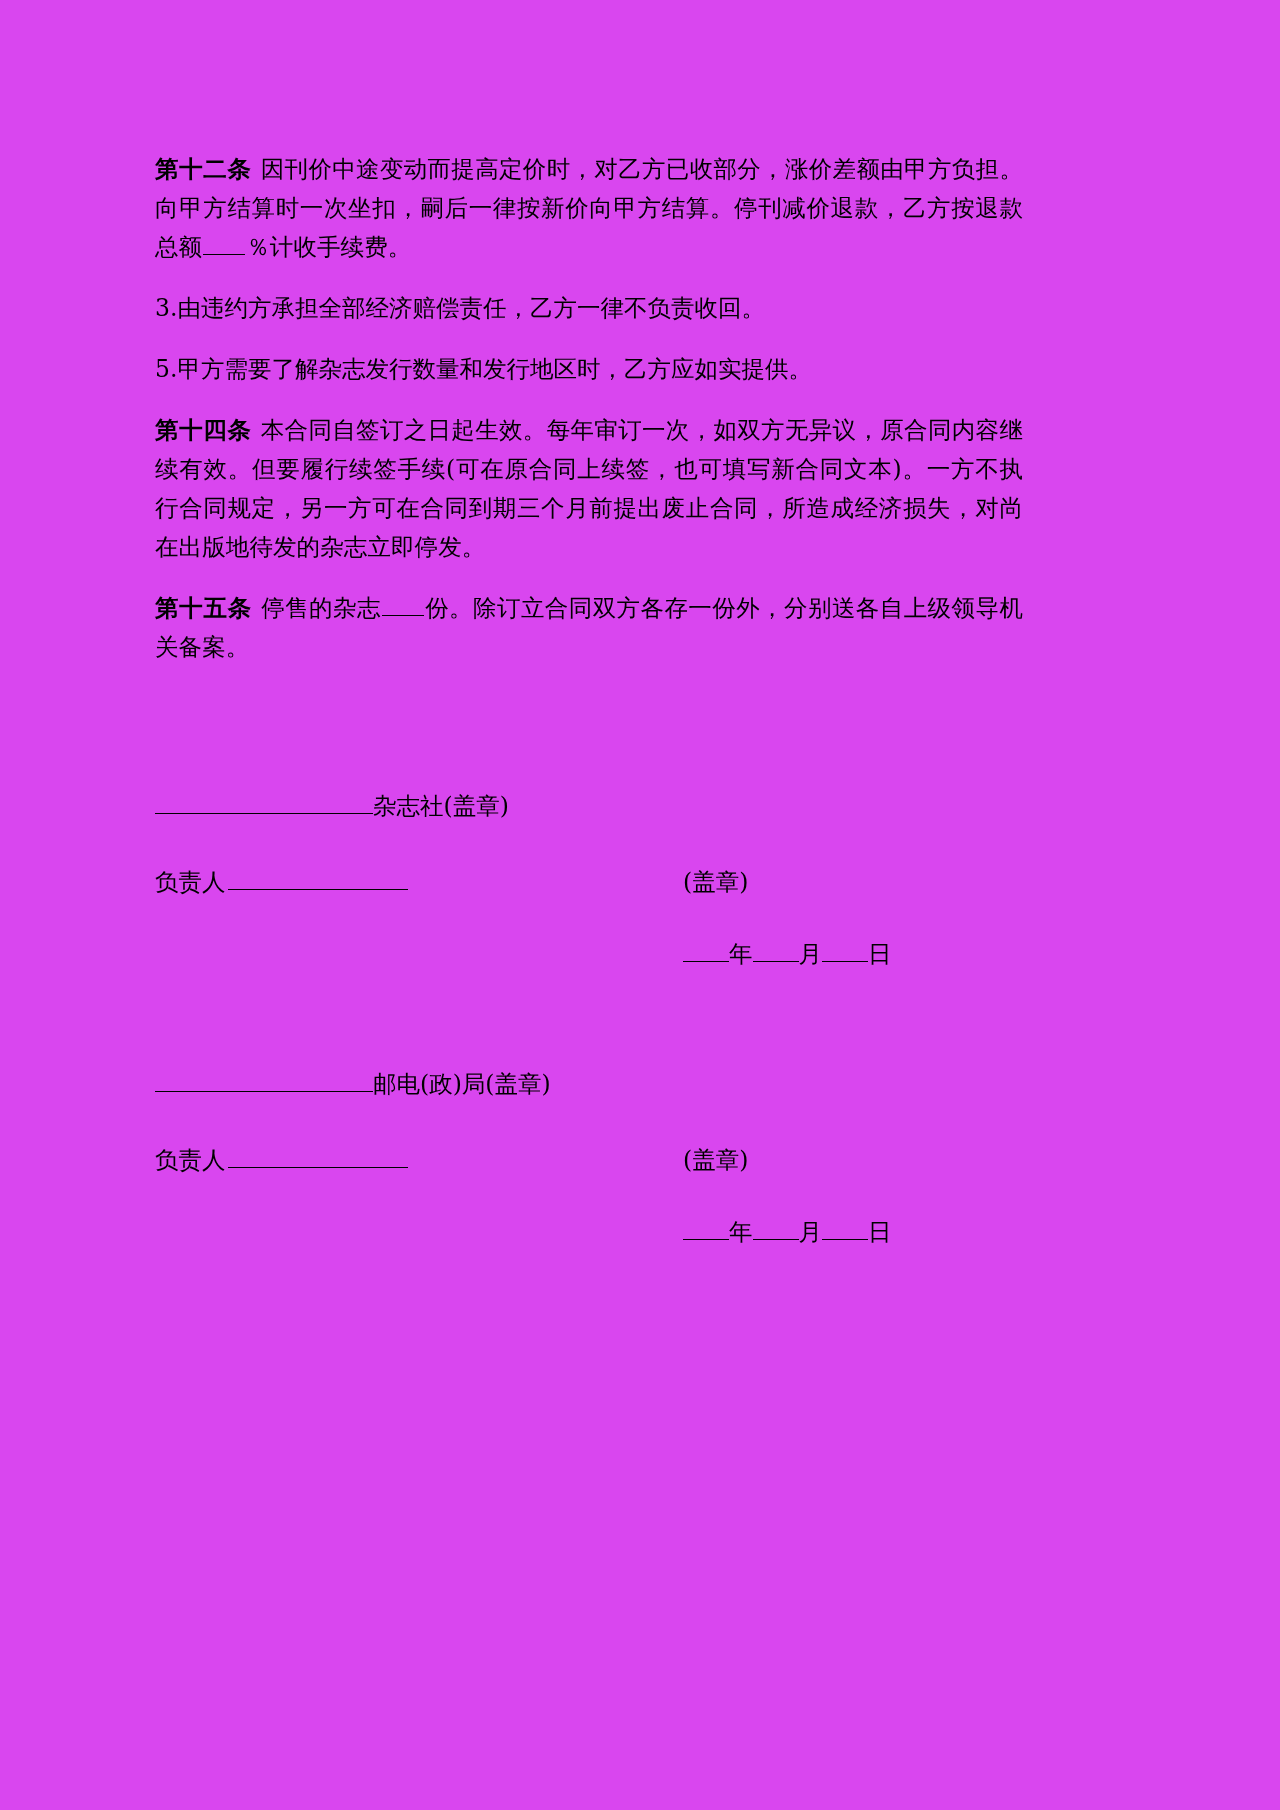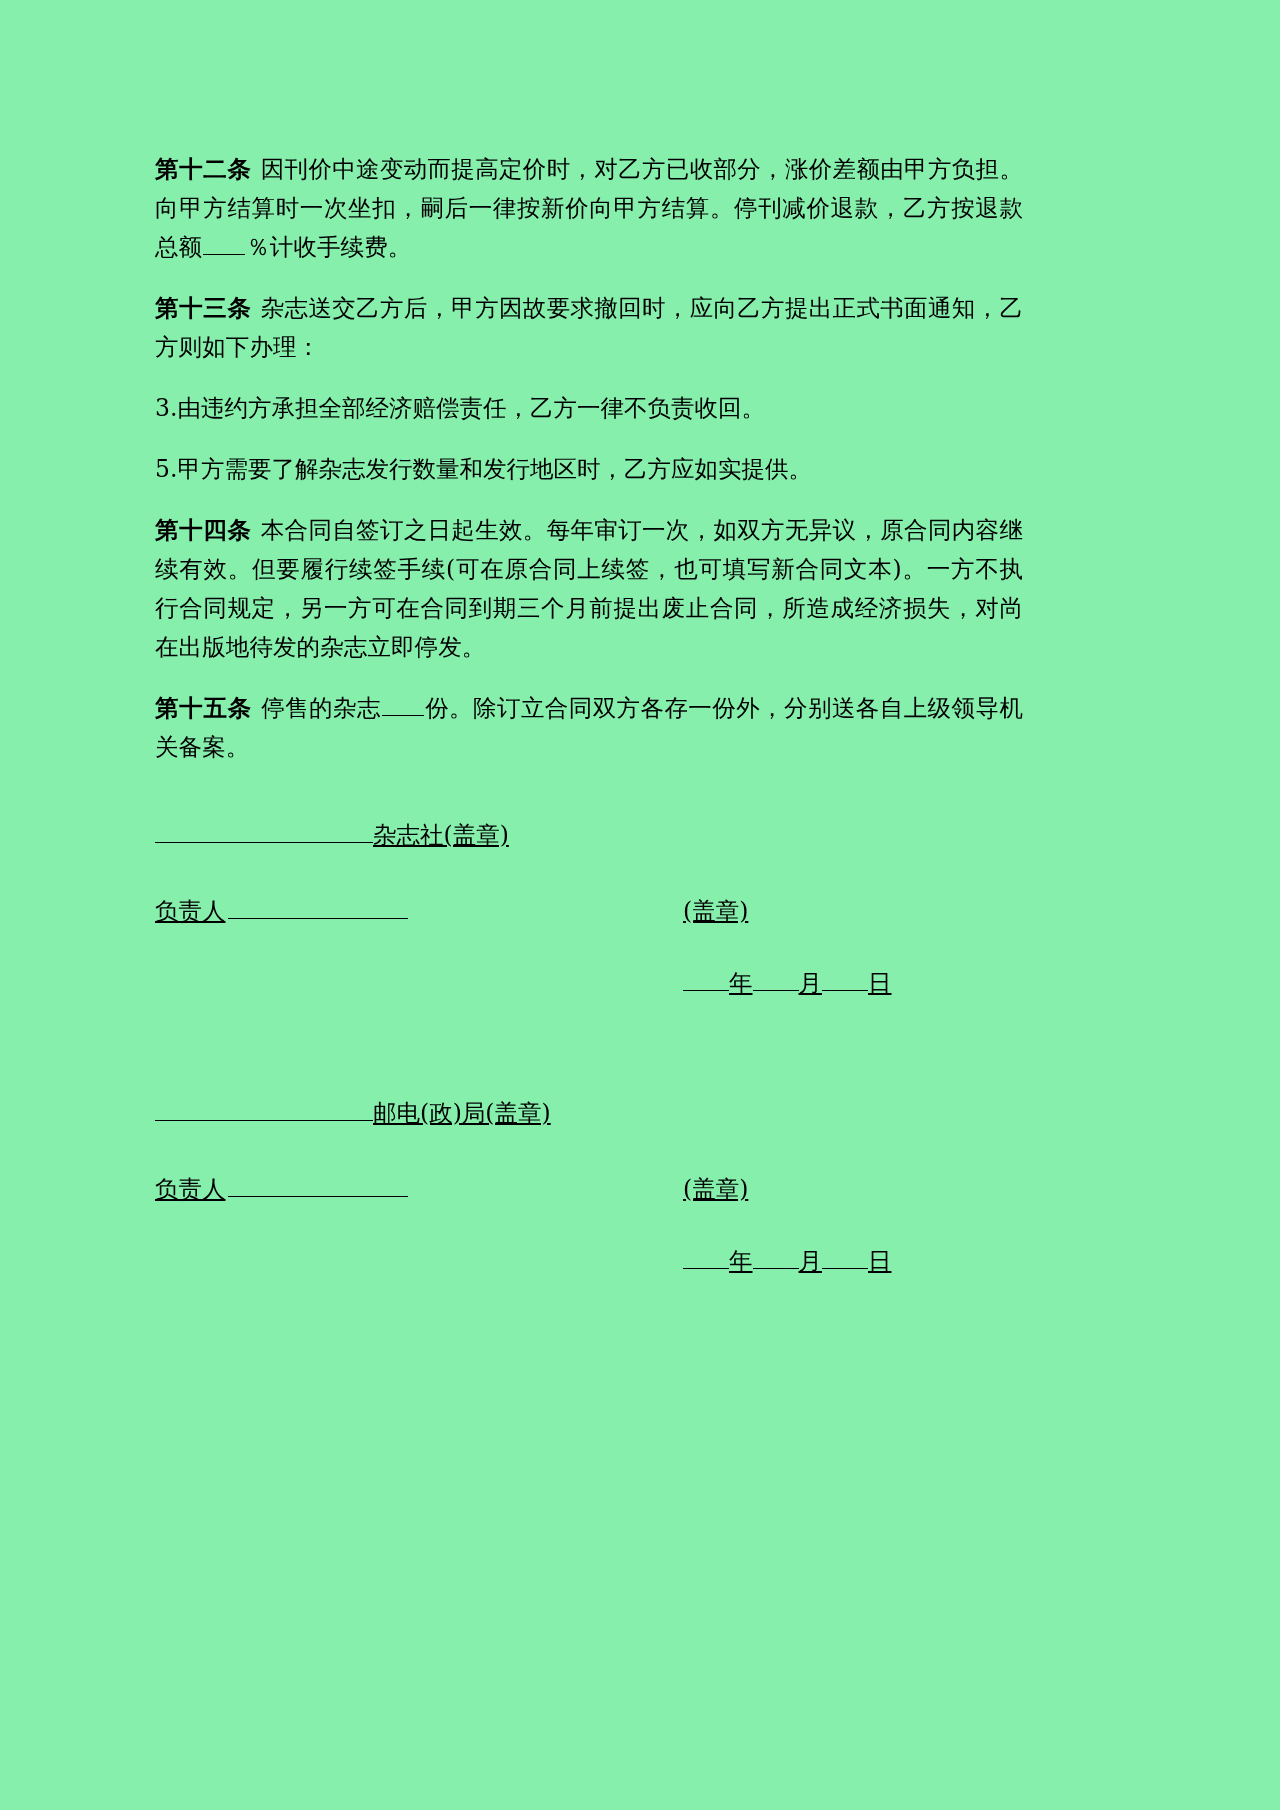--- a/index.html
+++ b/index.html
@@ -10,21 +10,21 @@
   }
   body {
     font-family: "DejaVu Serif", "Liberation Serif", serif;
     color: #000000;
   }
   .page {
     position: relative;
     width: 1280px;
     height: 1810px;
     margin: 0 auto;
-    background: #86efac;
+    background: #d946ef;
     box-sizing: border-box;
     overflow: hidden;
   }
   .content {
     position: absolute;
     left: 155px;
     top: 150px;
     width: 868px;
   }
 
@@ -59,22 +59,21 @@
     display: inline-block;
     border-bottom: 1.5px solid #000;
     vertical-align: baseline;
     height: 0.95em;
     margin: 0 1px;
   }
   .blank-w-sm { width: 42px; }
 
   
   .sig-block {
-    margin-top: 49px;
-    text-decoration: underline;
+    margin-top: 120px;
   }
   .sig-group { margin-bottom: 52px; }
   .sig-group.second { margin-bottom: 0; }
 
   .sig-row {
     display: flex;
     align-items: baseline;
     font-size: 23.5px;
     line-height: 38px;
   }
@@ -129,23 +128,20 @@
 </head>
 <body>
 
 <div class="page">
   <div class="content">
 
     <p class="para">
       <span class="art-label">第十二条</span><span class="art-gap"></span><span>因刊价中途变动而提高定价时，对乙方已收部分，涨价差额由甲方负担。向甲方结算时一次坐扣，嗣后一律按新价向甲方结算。停刊减价退款，乙方按退款总额</span><span class="blank-inline blank-w-sm"></span><span>％计收手续费。</span>
     </p>
 
-    <p class="para">
-      <span class="art-label">第十三条</span><span class="art-gap"></span><span>杂志送交乙方后，甲方因故要求撤回时，应向乙方提出正式书面通知，乙方则如下办理：</span>
-    </p>
 
 
 
     <p class="item">
       <span class="item-num">3.</span><span>由违约方承担全部经济赔偿责任，乙方一律不负责收回。</span>
     </p>
 
 
     <p class="item">
       <span class="item-num">5.</span><span>甲方需要了解杂志发行数量和发行地区时，乙方应如实提供。</span>

